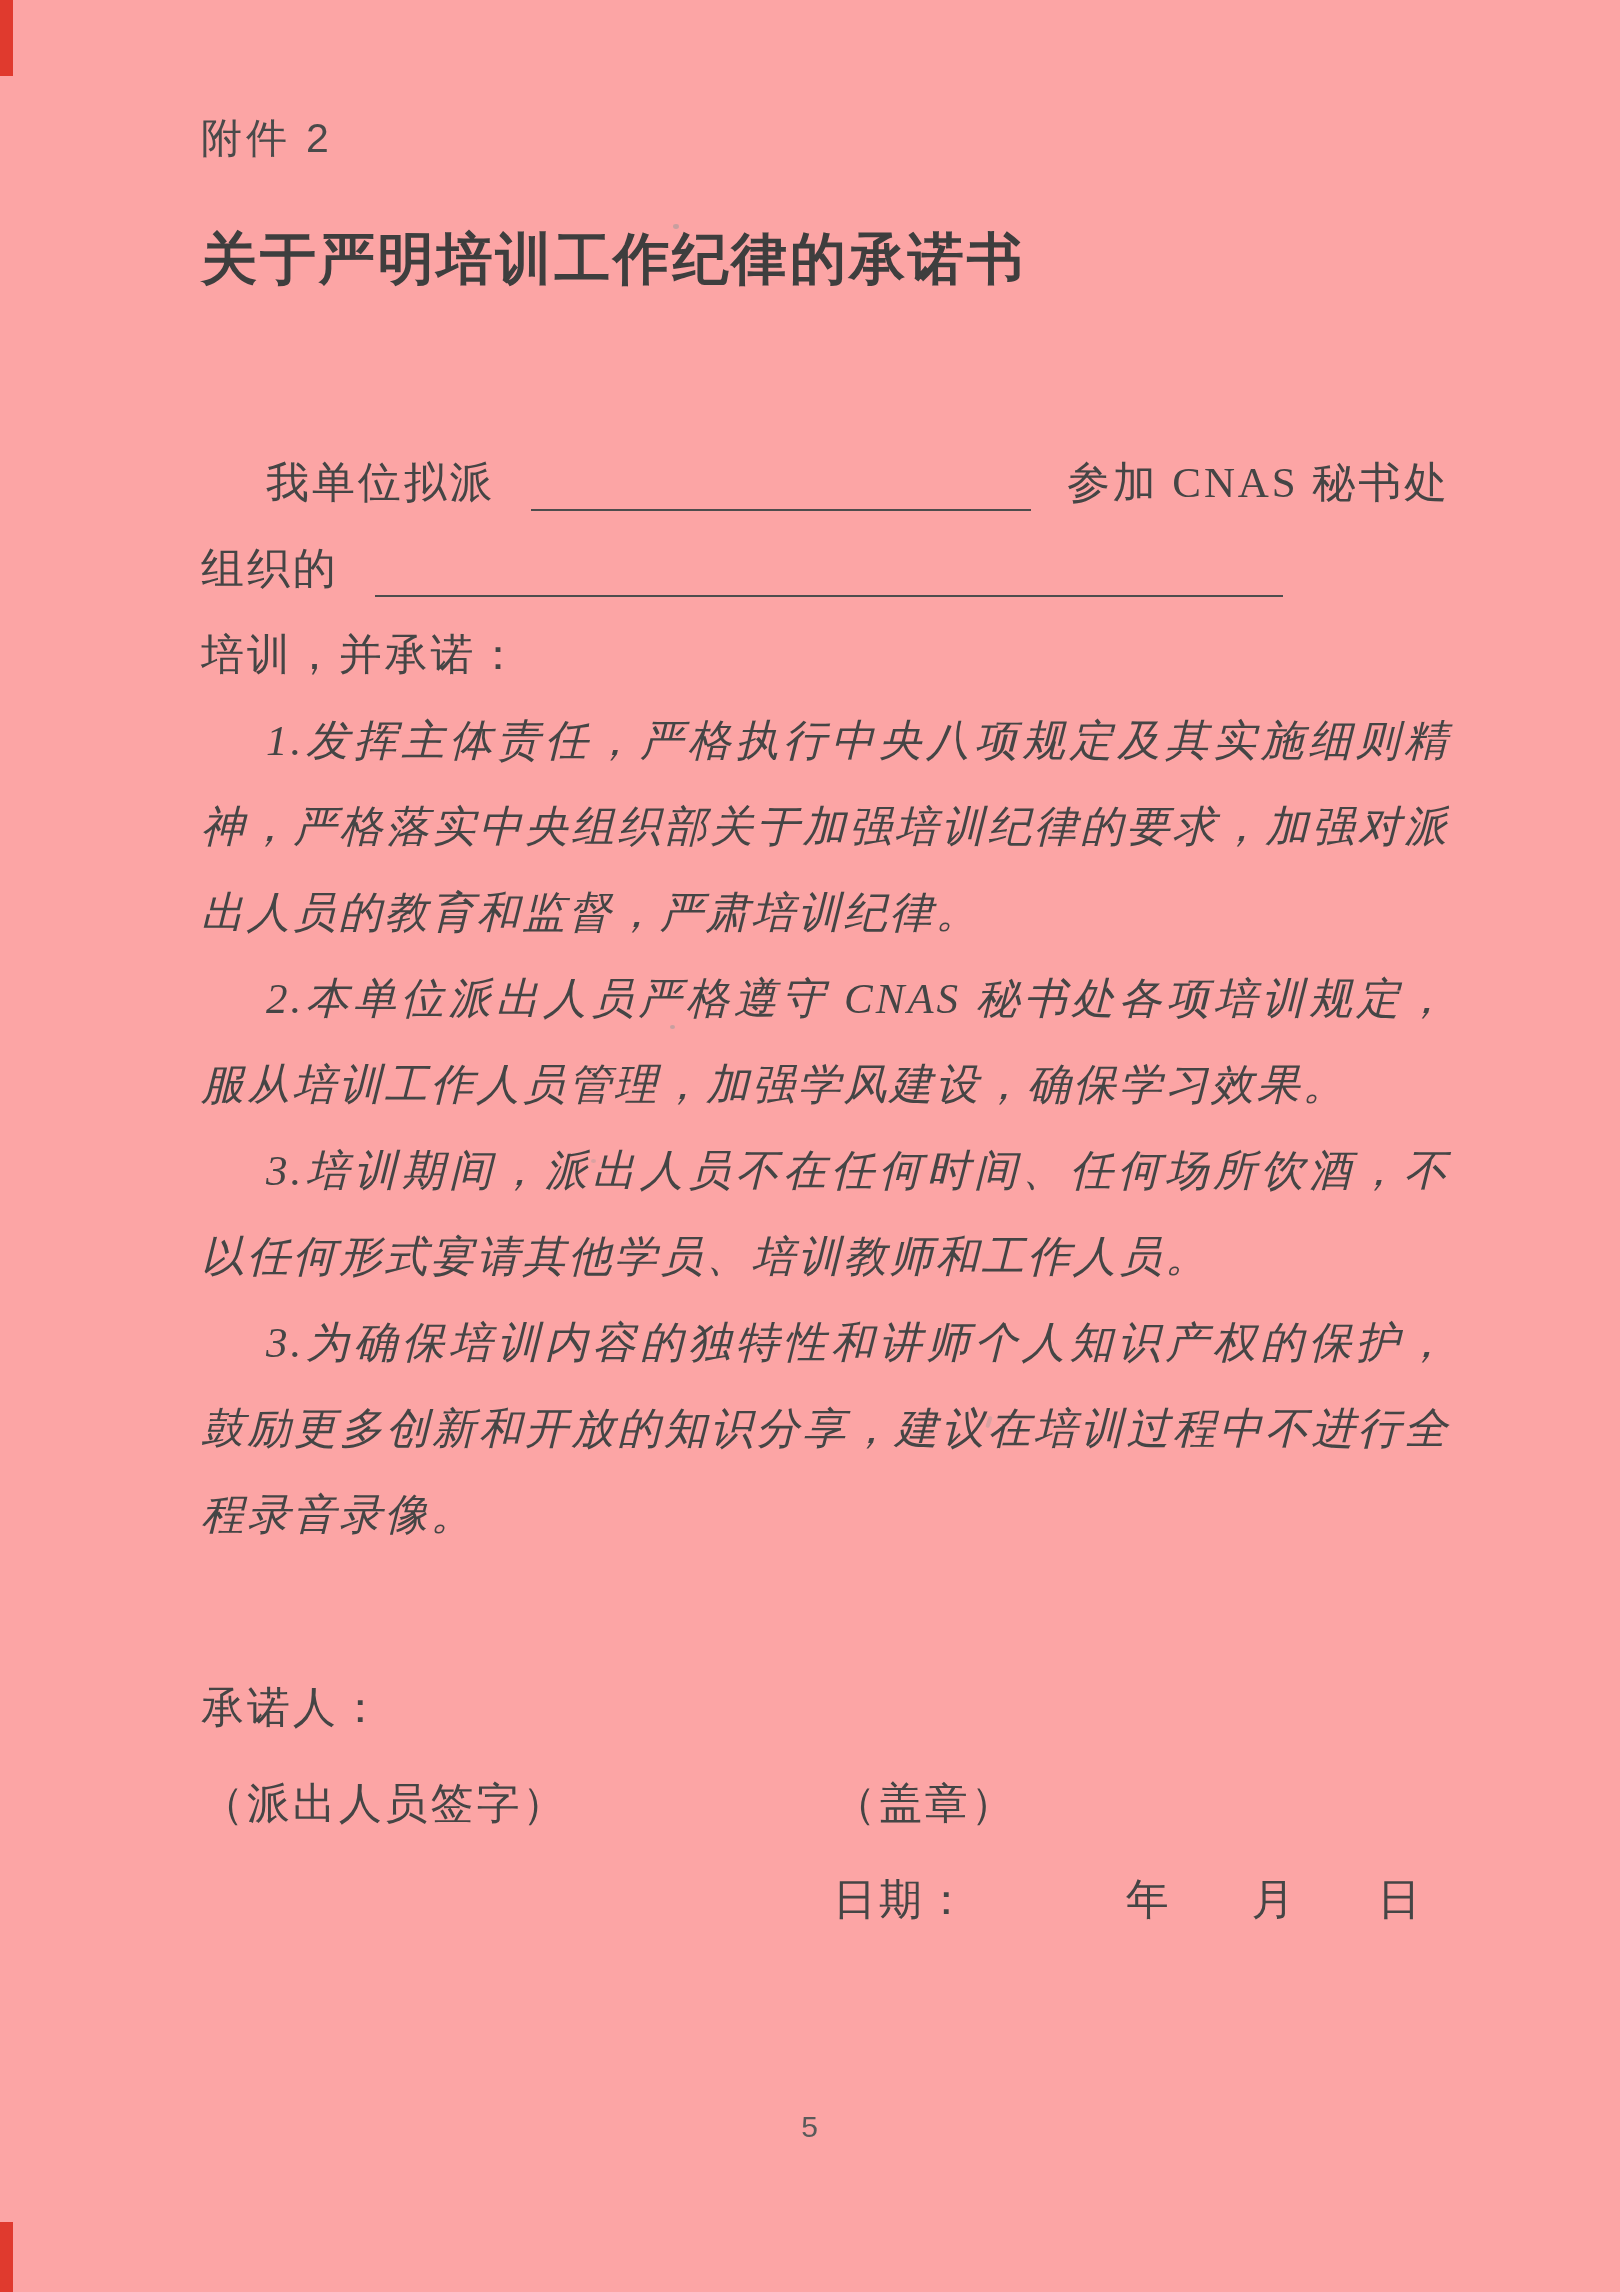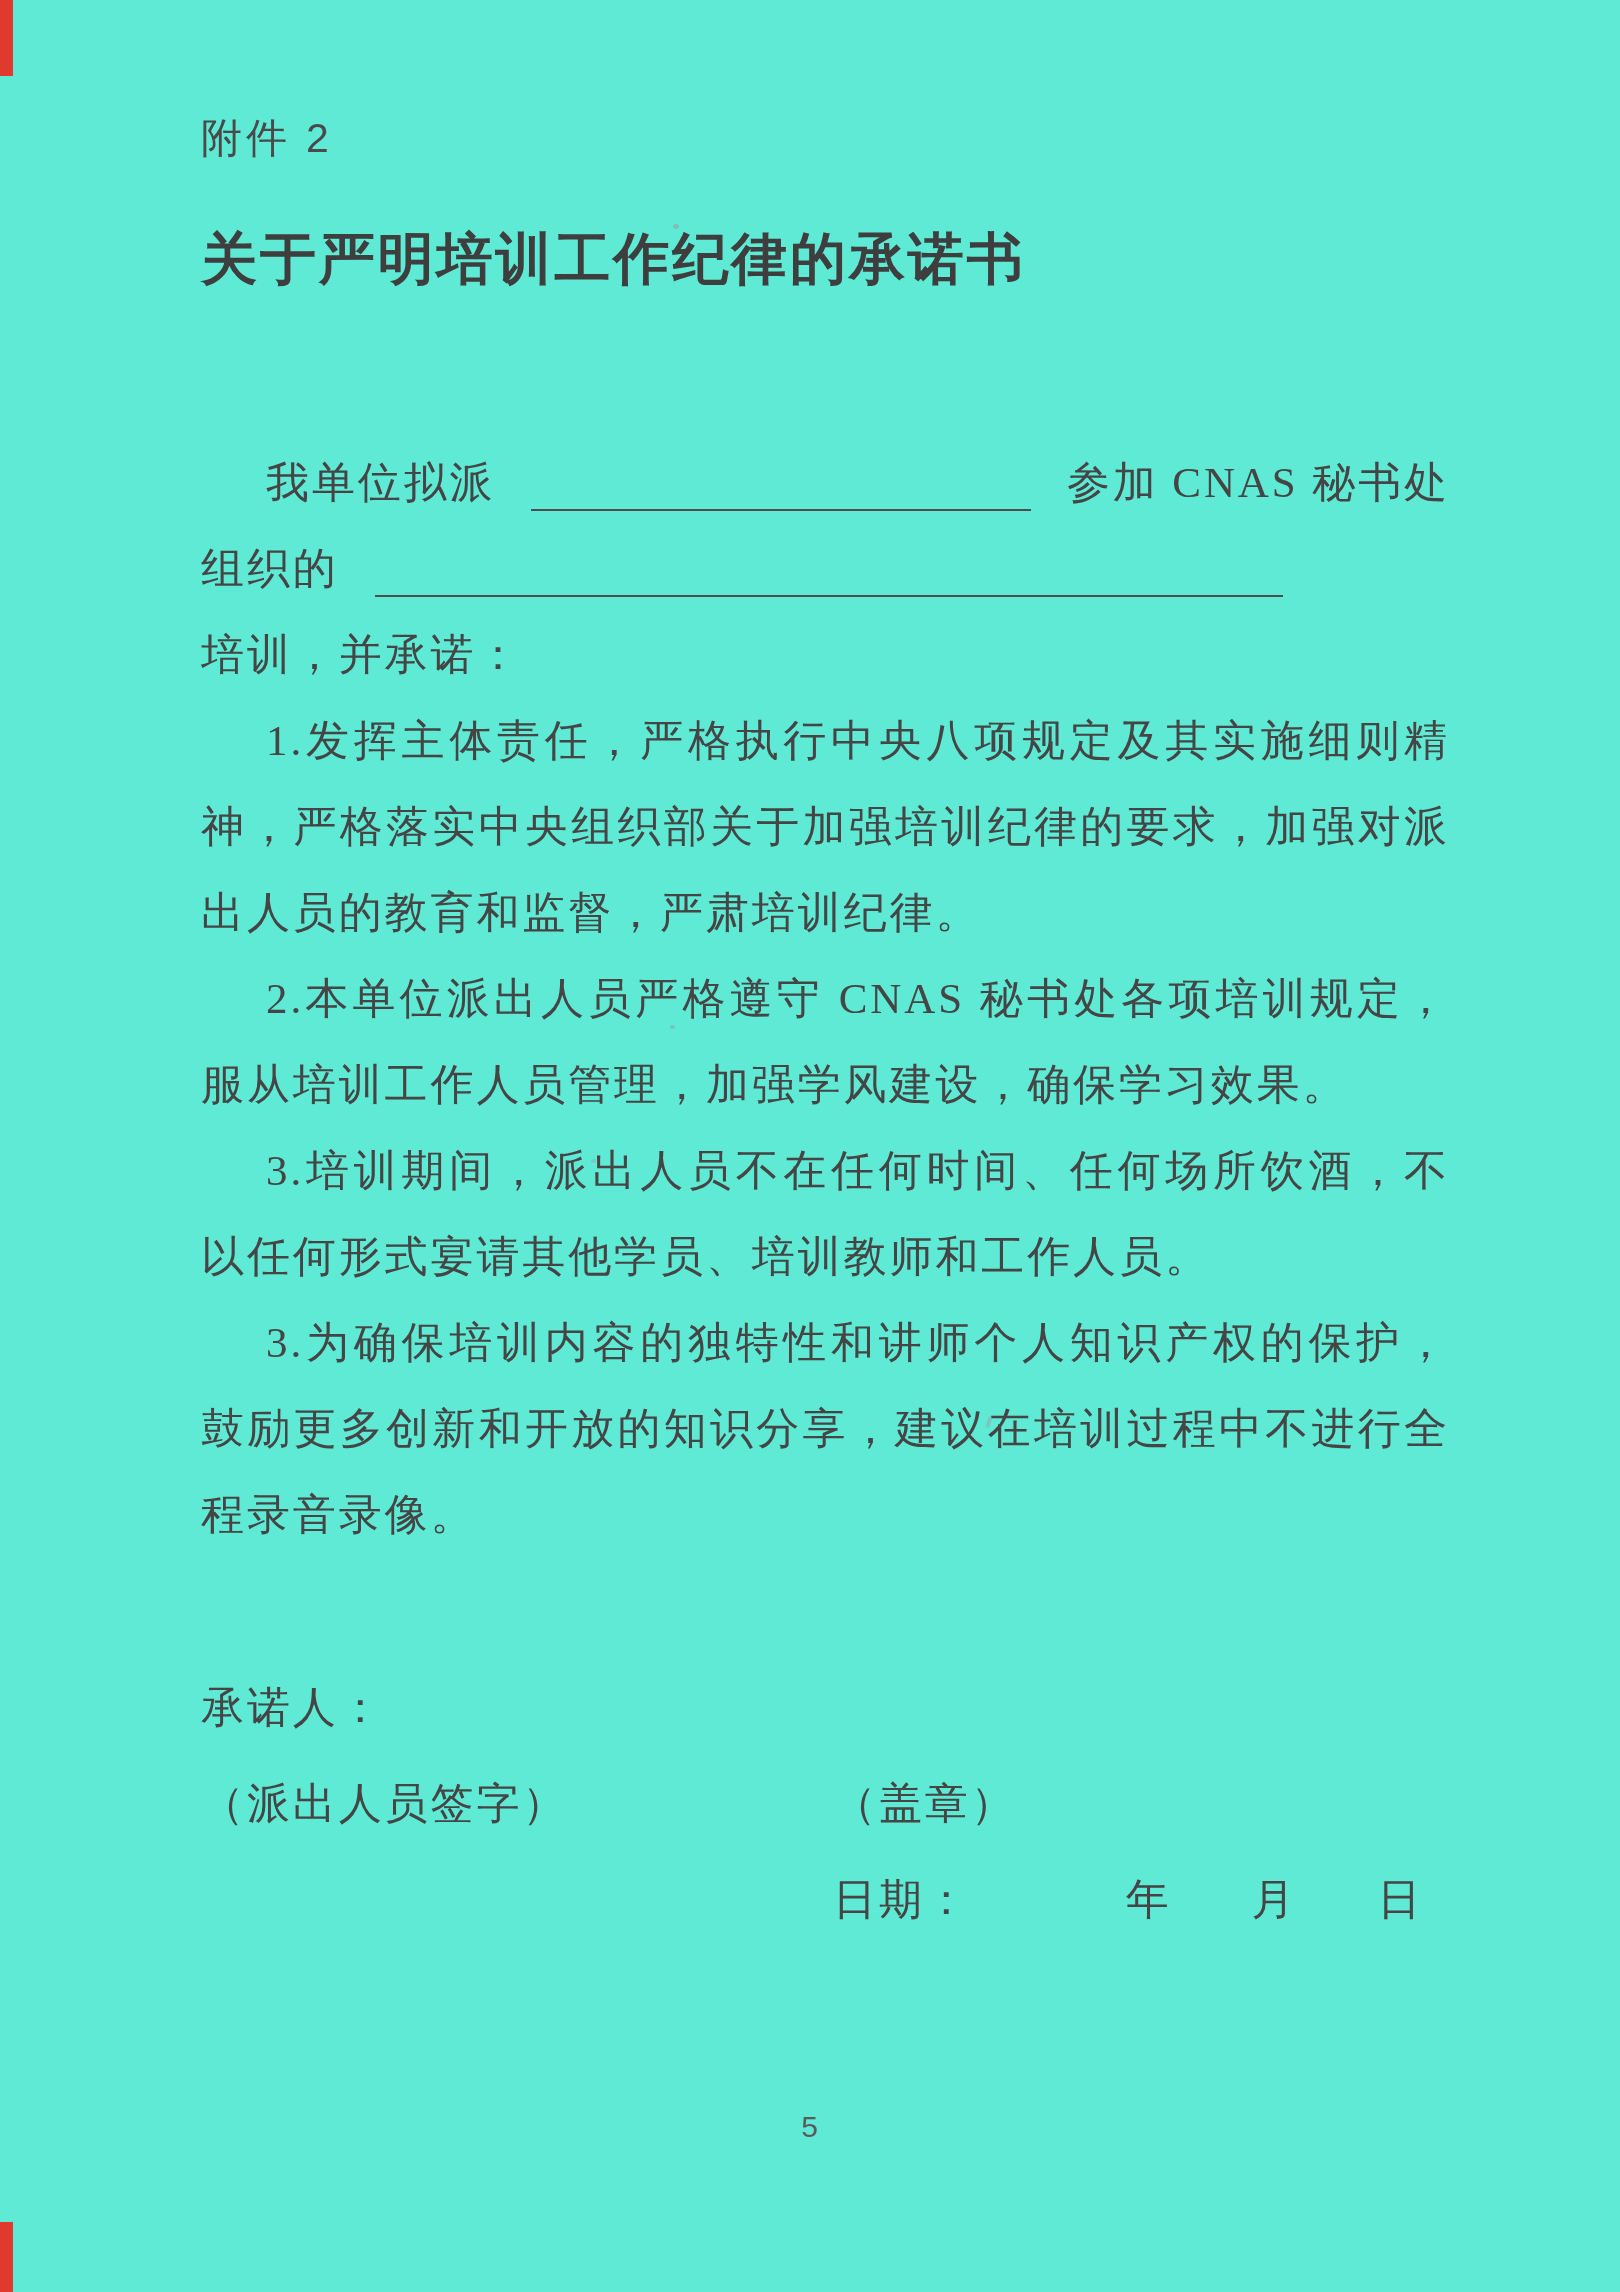--- a/index.html
+++ b/index.html
@@ -5,21 +5,21 @@
   html, body {
     margin: 0;
     padding: 0;
     background: #e9e9e9;
   }
   .page {
     position: relative;
     width: 1620px;
     height: 2293px;
     margin: 0 auto;
-    background: #5eead4;
+    background: #fca5a5;
     box-sizing: border-box;
     padding: 110px 170px 0 201px;
     overflow: hidden;
     font-family: "Liberation Serif", serif;
     color: #454545;
   }
 
   
   .edge-red-top {
     position: absolute; left: 0; top: 0;
@@ -81,20 +81,21 @@
     align-self: flex-end;
     margin-bottom: 14.7px;
   }
   .blank-trainees { flex: 1 1 auto; margin-left: 3.9px; margin-right: 3.9px; }
   .blank-course   { flex: 1 1 auto; margin-left: 3.9px; margin-right: 167px; }
 
   .item {
     margin: 0;
     text-indent: 65px;
     text-align: justify;
+    font-style: italic;
   }
 
   .sig-block {
     margin-top: 102px;
     font-size: 43px;
     letter-spacing: 2.9px;
   }
   .sig-row { display: flex; line-height: 96px; align-items: center; }
   .sig-left { width: 632px; flex: 0 0 auto; }
   .sig-right { flex: 1 1 auto; }

